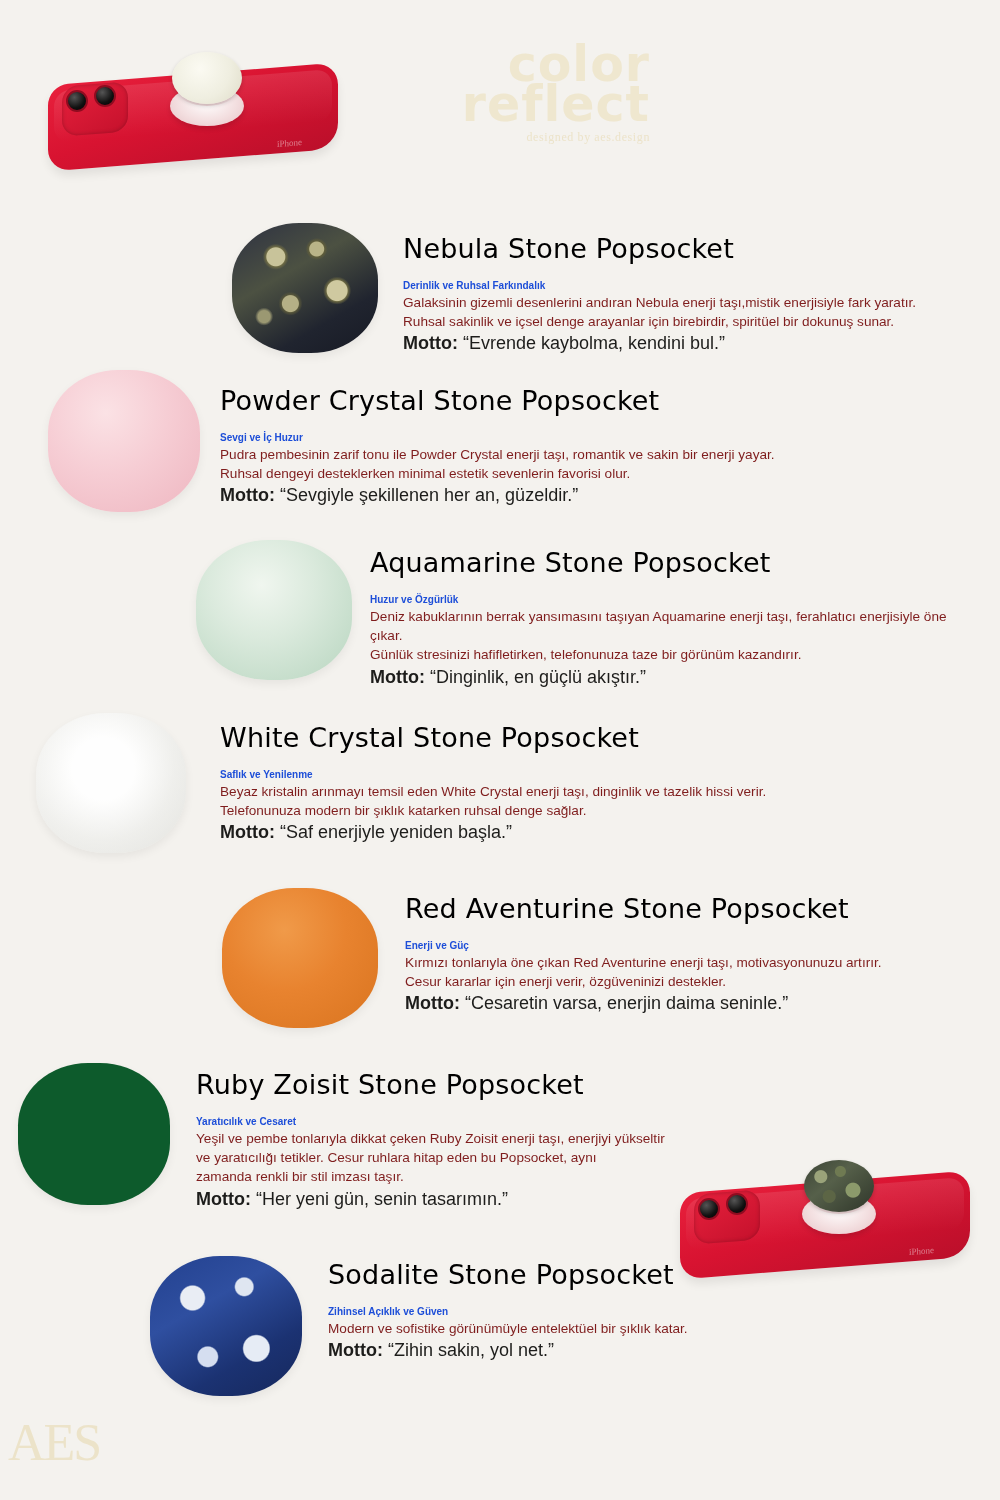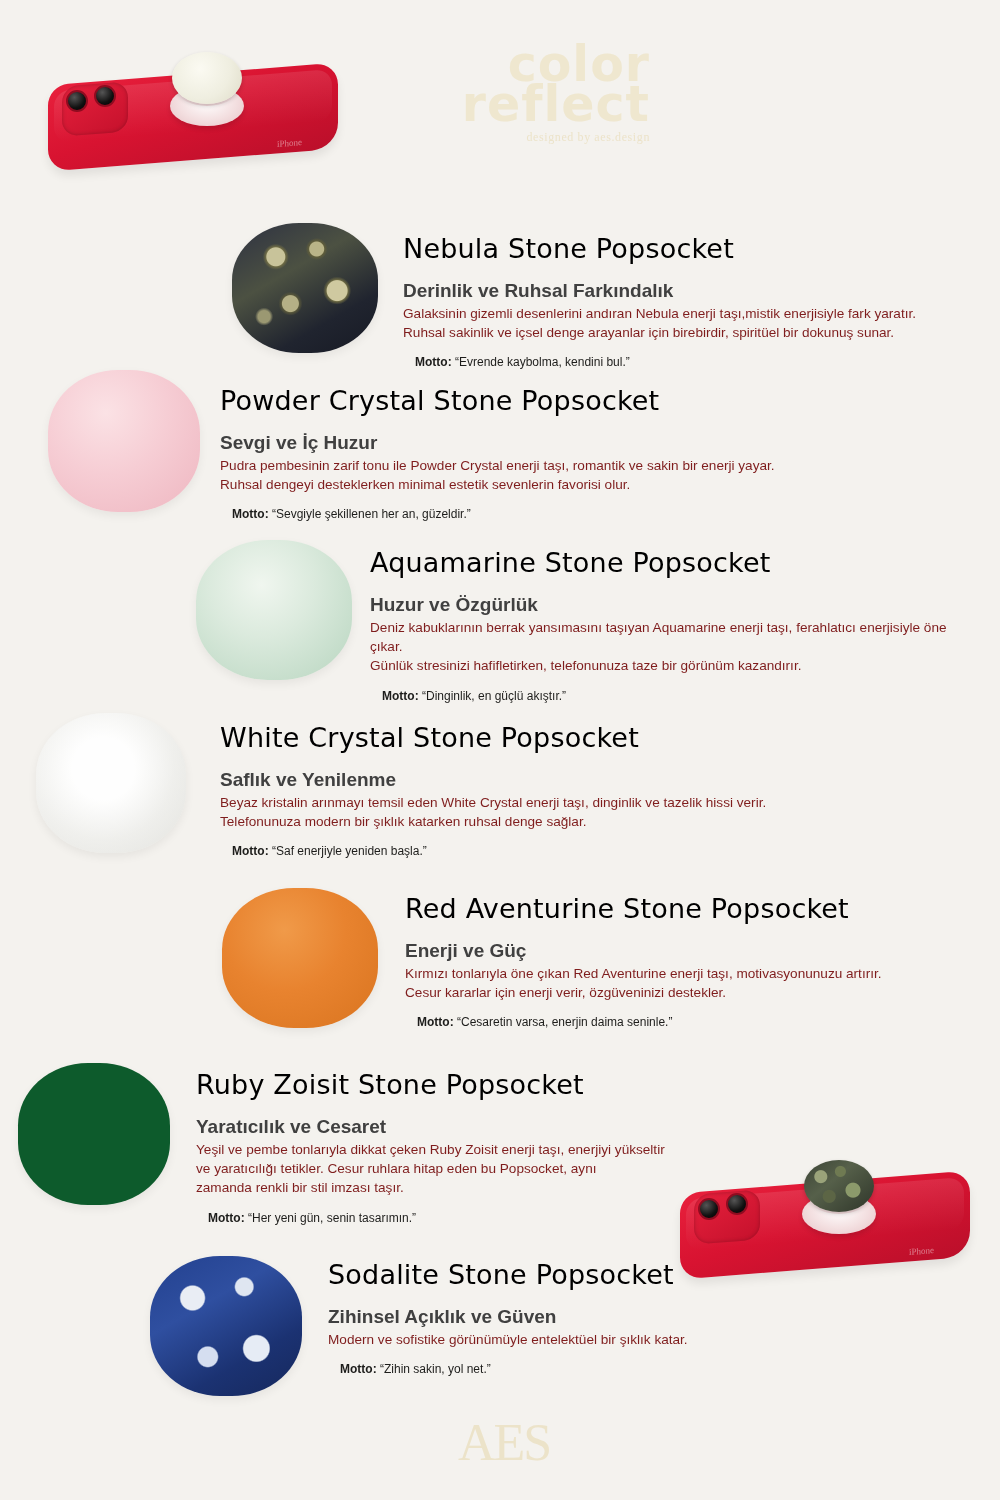--- a/index.html
+++ b/index.html
@@ -152,35 +152,35 @@
   .title {
     font-family: "DejaVu Sans", sans-serif;
     font-weight: 400;
     font-size: 27px;
     letter-spacing: 0.2px;
     color: #000000;
     margin: 0 0 3px 0;
     line-height: 1.1;
   }
   .subtitle {
-    font-size: 19px;
+    font-size: 10px;
     font-weight: bold;
-    color: #404040;
+    color: #1d4ed8;
     margin: 16px 0 2px 0;
   }
   .desc {
     font-size: 13.6px;
     line-height: 1.42;
     color: #7f1d1d;
     margin: 0;
   }
   .motto {
-    font-size: 12px;
+    font-size: 18px;
     line-height: 1.42;
-    margin: 12px;
+    margin: 0;
   }
   .motto b { font-weight: bold; }
 
   
   .s-nebula {
     background:
       radial-gradient(circle at 30% 26%, #c8c39a 0 9px, #6e6b45 10px, transparent 13px),
       radial-gradient(circle at 58% 20%, #b9b488 0 7px, #5f5d3b 8px, transparent 11px),
       radial-gradient(circle at 72% 52%, #cfc9a0 0 10px, #6a6742 11px, transparent 14px),
       radial-gradient(circle at 40% 62%, #b5b086 0 8px, #56553a 9px, transparent 12px),
@@ -225,21 +225,20 @@
     top: 1160px;
     width: 300px;
     height: 130px;
   }
 
   
   .footer-logo {
     position: absolute;
     left: 0; right: 0;
     bottom: 28px;
-    text-align: center;
     font-family: "Liberation Serif", serif;
     font-size: 52px;
     letter-spacing: -2px;
     color: #ece3c9;
     margin-left: 8px;
   }
 </style>
 </head>
 <body>
 

